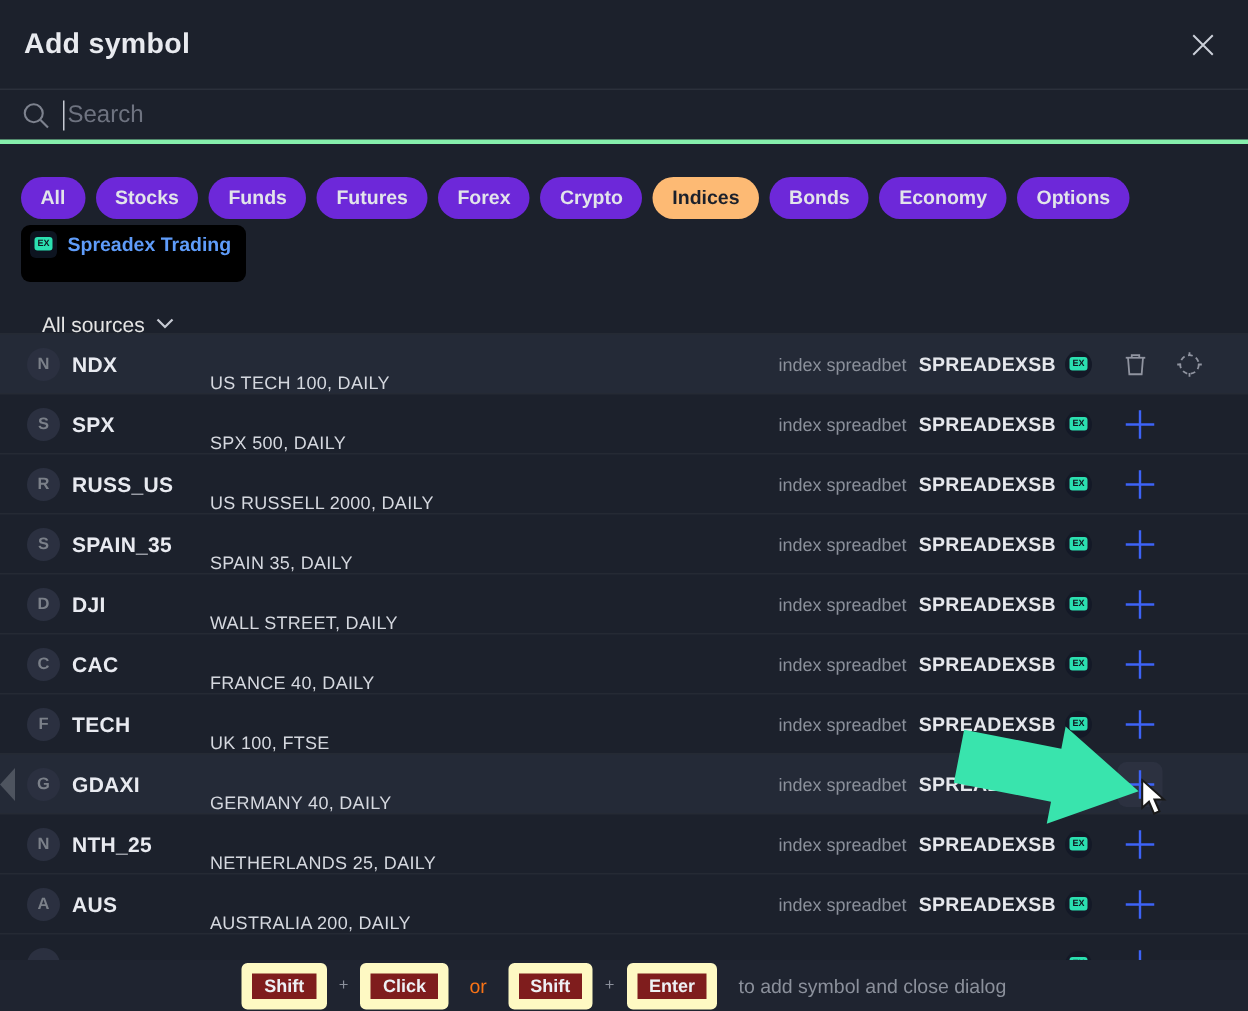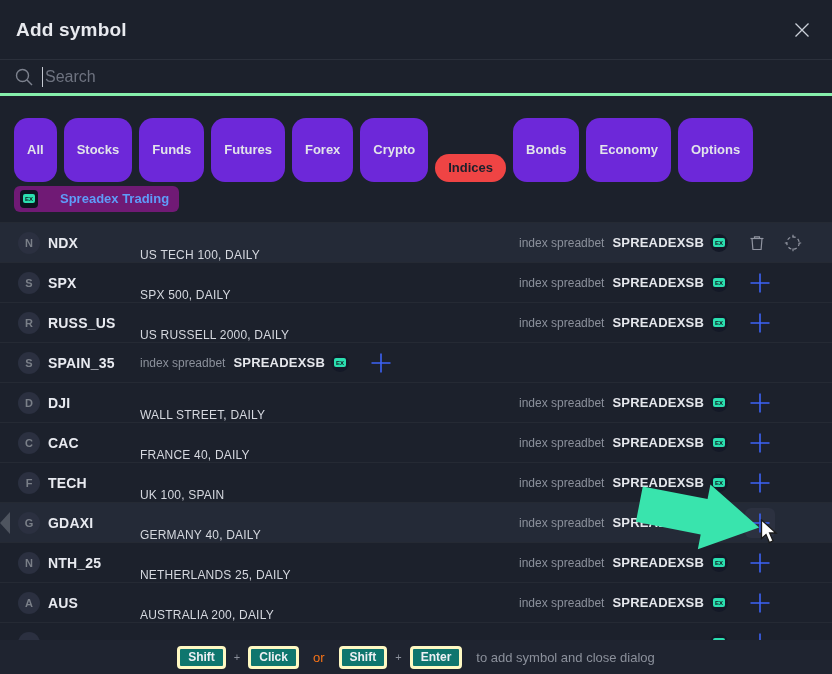--- a/index.html
+++ b/index.html
@@ -16,23 +16,23 @@
   .search-row { height:36px; display:flex; align-items:center; padding:0 14px; border-bottom:3px solid #86efac; }
   .search-ic { display:flex; margin-right:8px; }
   .caret { width:1px; height:20px; background:#c6cad3; margin-right:2px; }
   .search-input { flex:1; background:transparent; border:none; outline:none; color:#d5d8df; font-size:16px; font-family:inherit; }
   .search-input::placeholder { color:#6e7380; }
 
   
   .filters { padding:22px 14px 0 14px; }
   .tabs { display:flex; gap:7px; flex-wrap:wrap; }
   .tab { border:none; cursor:pointer; background:#6d28d9; color:#e2e4ea; font-weight:bold; font-size:13px; font-family:inherit; padding:6px 13px; border-radius:14px; line-height:1.2; }
-  .tab.selected { background:#ef4444; color:#1b202b;margin-top:36px; }
+  .tab.selected { background:#fdba74; color:#1b202b; }
   .chip-row { margin-top:4px; }
-  .chip { display:inline-flex; align-items:center; gap:22px; background:#701a75; border-radius:6px; padding:4px 10px 4px 6px; cursor:pointer; }
+  .chip { display:inline-flex; align-items:center; gap:7px; background:#000000; border-radius:6px; padding:4px 10px 16px 6px; cursor:pointer; }
   .chip-label { color:#5f9cf9; font-size:13px; font-weight:bold; }
   .sources-row { margin:16px 0 0 14px; display:flex; align-items:center; gap:8px; cursor:pointer; width:max-content; padding:4px 0; }
   .sources-label { color:#e5e5e5; font-size:14px; }
 
   
   .ex-badge { width:18px; height:18px; border-radius:50%; background:#141927; display:inline-flex; align-items:center; justify-content:center; flex:none; }
   .ex-badge.square { border-radius:4px; background:#0d1420; }
   .ex-inner { width:12px; height:9px; background:#2be0b0; border-radius:2px; display:flex; align-items:center; justify-content:center; font-size:6px; font-weight:bold; color:#10141d; font-style:normal; letter-spacing:0; }
 
   
@@ -47,21 +47,21 @@
   .actions { width:104px; display:flex; align-items:center; flex:none; }
   .actions.added { padding-left:20px; gap:18px; }
   .icon-btn { display:flex; cursor:pointer; }
   .plus-wrap { margin-left:17px; width:30px; height:30px; border-radius:6px; display:flex; align-items:center; justify-content:center; cursor:pointer; }
   .plus-wrap.hov { background:#2c3140; }
   .sel-marker { position:absolute; left:0; top:9px; }
   .row.partial .sym, .row.partial .desc, .row.partial .rtype, .row.partial .prov { visibility:hidden; }
 
   
   .footer { position:absolute; left:0; right:0; bottom:0; height:34px; background:#1f2430; display:flex; align-items:center; justify-content:center; gap:8px; }
-  .kbd { background:#0f766e; border:3px solid #fef9c3; border-radius:4px; padding:1px 8px 2px; color:#eef0f4; font-size:12px; font-weight:bold; }
+  .kbd { background:#7f1d1d; border:7px solid #fef9c3; border-radius:4px; padding:1px 8px 2px; color:#eef0f4; font-size:12px; font-weight:bold; }
   .kplus { color:#8b909b; font-size:11px; }
   .kor { color:#f97316; font-size:13px; margin:0 6px; }
   .fdesc { color:#8b909b; font-size:13px; margin-left:6px; }
 
   
   .overlay { position:absolute; pointer-events:none; }
 </style>
 </head>
 <body>
 
@@ -187,20 +187,21 @@
             </svg>
       </span>
     </span>
   </div>
       <div class="row">
 
     <span class="avatar">
           <span>S</span>
         </span>
     <span class="sym">SPAIN_35</span>
+    <span class="desc">SPAIN 35, DAILY</span>
     <span class="rtype">index spreadbet</span>
     <span class="prov">SPREADEXSB</span>
     <span class="ex-badge">
           <i class="ex-inner">EX</i>
         </span>
     <span class="actions">
 
       <span class="plus-wrap">
         <svg width="22" height="22" viewBox="0 0 22 22">
               <path d="M11 1.5 V20.5 M1.5 11 H20.5" stroke="#3d63f6" stroke-width="1.6"></path>
@@ -249,21 +250,21 @@
             </svg>
       </span>
     </span>
   </div>
       <div class="row">
 
     <span class="avatar">
           <span>F</span>
         </span>
     <span class="sym">TECH</span>
-    <span class="desc">UK 100, SPAIN</span>
+    <span class="desc">UK 100, FTSE</span>
     <span class="rtype">index spreadbet</span>
     <span class="prov">SPREADEXSB</span>
     <span class="ex-badge">
           <i class="ex-inner">EX</i>
         </span>
     <span class="actions">
 
       <span class="plus-wrap">
         <svg width="22" height="22" viewBox="0 0 22 22">
               <path d="M11 1.5 V20.5 M1.5 11 H20.5" stroke="#3d63f6" stroke-width="1.6"></path>

